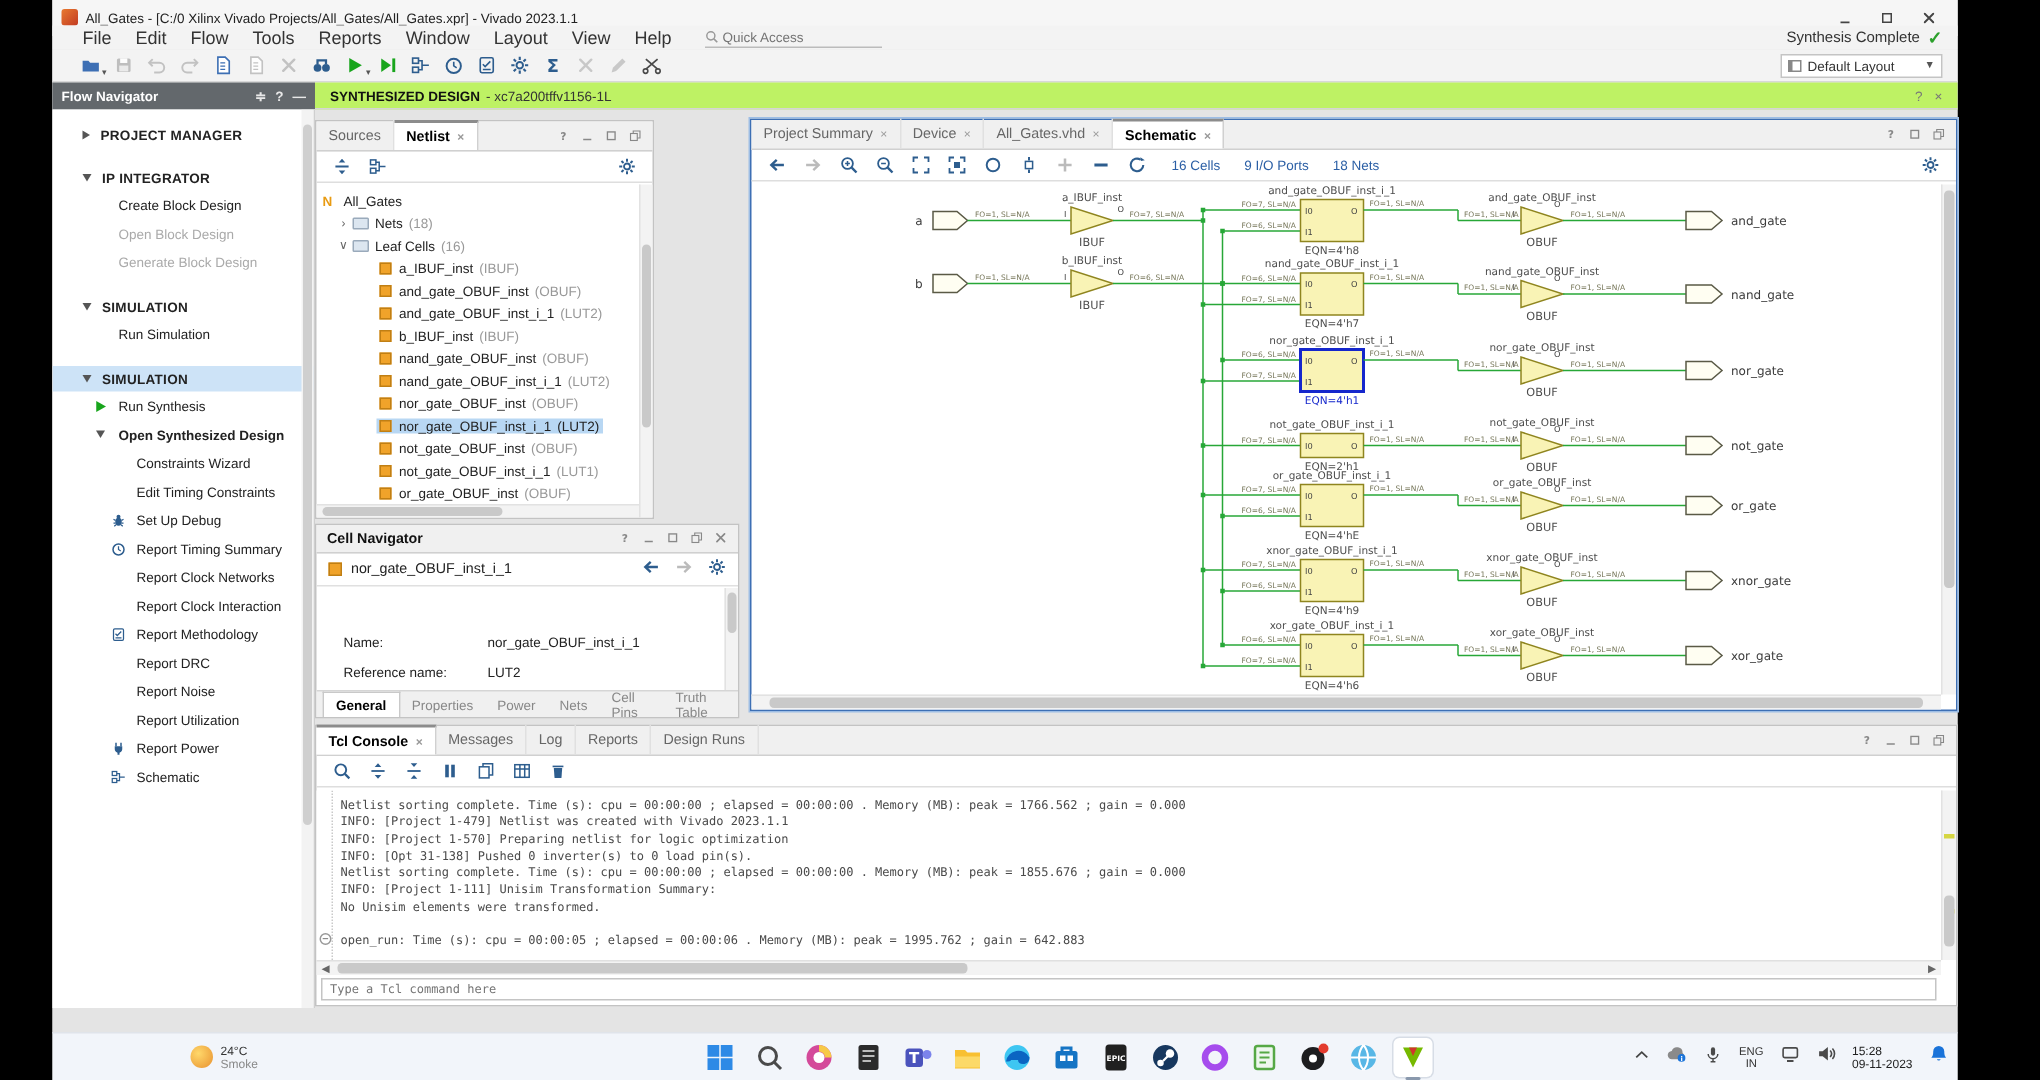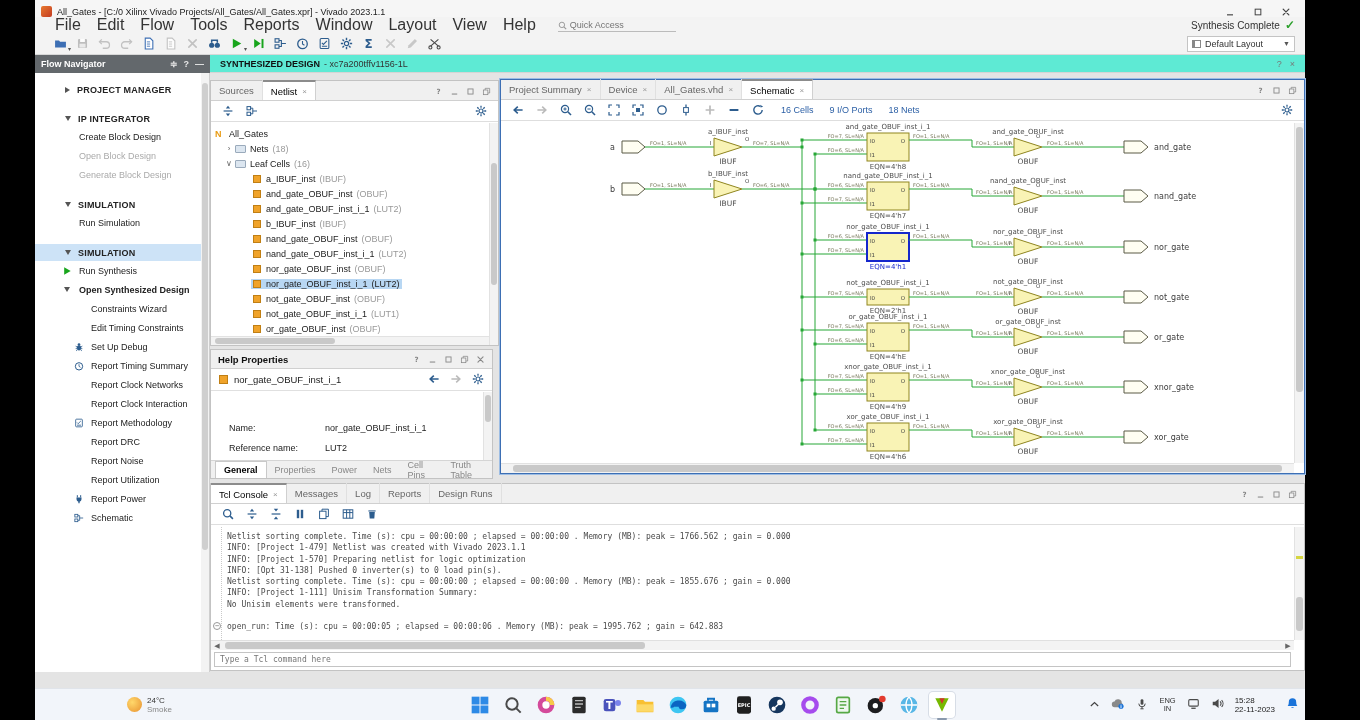--- a/index.html
+++ b/index.html
@@ -8,64 +8,64 @@
   .desktop{position:absolute;left:35px;top:0;width:1270px;height:720px;background:#e8e8e8}
   .vwin{position:absolute;left:0;top:0;width:1270px;height:688px;background:#e4e4e4}
 
   
   .titlebar{position:absolute;top:0;left:0;right:0;height:24px;background:#f6f6f6;display:flex;align-items:center;padding:0 6px;border-bottom:1px solid #ddd}
   .titlebar .title{font-size:9px;color:#222;margin-left:5px}
   .win-controls{margin-left:auto;display:flex;gap:18px;align-items:center;padding-right:8px}
   .win-controls span{cursor:pointer;line-height:0}
   .app-logo{width:11px;height:11px;background:linear-gradient(135deg,#e8792f,#c23b22);border-radius:2px}
   .menubar{position:absolute;top:17px;left:0;right:0;height:16px;background:#f3f3f3;display:flex;align-items:center;padding-left:12px}
-  .menu-item{font-size:16px;color:#333;padding:0 8px;cursor:pointer}
+  .menu-item{font-size:12px;color:#333;padding:0 8px;cursor:pointer}
   .qa{margin-left:14px;width:118px;height:13px;border-bottom:1px solid #bbb;display:flex;align-items:center;gap:3px;color:#999}
   .qa input{border:none;outline:none;background:transparent;font-size:9px;width:90px;color:#666;font-family:"Liberation Sans",sans-serif}
   .synth-status{margin-left:auto;margin-right:10px;font-size:10px;color:#333;display:flex;align-items:center;gap:5px}
   .synth-status .check{color:#2ca02c;font-weight:bold;font-size:12px}
   .toolbar{position:absolute;top:33px;left:0;right:0;height:22px;background:#f3f3f3;border-bottom:1px solid #d8d8d8;display:flex;align-items:center;padding-left:14px}
   .tb-btn{width:22px;height:18px;display:inline-flex;align-items:center;justify-content:center;cursor:pointer;position:relative}
   .tb-btn.dis{opacity:.9;cursor:default}
   .tb-caret{position:absolute;right:0;bottom:1px;font-size:6px;color:#555}
   .layout-select{margin-left:auto;margin-right:10px;width:108px;height:16px;background:#fff;border:1px solid #c4c4c4;display:flex;align-items:center;font-size:9px;color:#333;padding:0 4px;gap:4px;cursor:pointer}
   .layout-select .dd{margin-left:auto;font-size:7px;color:#555}
   .lay-ic{display:inline-block;width:9px;height:8px;border:1px solid #888;border-left-width:3px}
 
   
   .fn-header{position:absolute;top:55px;left:0;width:175px;height:18px;background:#63686c;color:#fff;display:flex;align-items:center;padding:0 6px;font-size:9px;font-weight:bold}
   .fn-hicons{margin-left:auto;display:flex;gap:6px;align-items:center;font-size:9px;color:#e8e8e8}
-  .banner{position:absolute;top:55px;left:175px;right:0;height:18px;background:#5eead4;border-bottom:1px solid #d5d5d5;display:flex;align-items:center;padding:0 10px;font-size:9px}
+  .banner{position:absolute;top:55px;left:175px;right:0;height:18px;background:#bef264;border-bottom:1px solid #d5d5d5;display:flex;align-items:center;padding:0 10px;font-size:9px}
   .banner b{color:#111}
   .banner .part{color:#333;margin-left:4px}
   .banner .bicons{margin-left:auto;display:flex;gap:8px;color:#777;font-size:9px}
 
   
   .flownav{position:absolute;top:73px;left:0;width:175px;bottom:16px;background:#fff;border-right:1px solid #cfcfcf;overflow:hidden;padding-top:8px}
   .fn-scroll{position:absolute;right:0;top:0;bottom:0;width:8px;background:#f3f3f3}
   .fn-scroll .thumb{position:absolute;left:1px;right:1px;top:10px;height:78%;background:#cfcfcf;border-radius:3px}
   .fn-sec{margin-bottom:12px}
-  .fn-sechead{height:17px;display:flex;align-items:center;padding-left:30px;gap:7px;cursor:pointer}
+  .fn-sechead{height:17px;display:flex;align-items:center;padding-left:20px;gap:7px;cursor:pointer}
   .fn-sechead .lbl{font-size:9px;font-weight:bold;color:#222;letter-spacing:.2px}
   .fn-sechead.sel{background:#cde3f7}
   .tri{width:0;height:0;display:inline-block}
   .tri.r{border-top:3.5px solid transparent;border-bottom:3.5px solid transparent;border-left:5px solid #555}
   .tri.d{border-left:3.5px solid transparent;border-right:3.5px solid transparent;border-top:5px solid #555}
   .fn-item{height:19px;display:flex;align-items:center;padding-left:44px;font-size:9px;color:#222;cursor:pointer;position:relative}
   .fn-item .ic{position:absolute;left:26px;width:12px;display:flex;justify-content:center}
   .fn-item.child{padding-left:56px}
   .fn-item.child .ic{left:38px}
   .fn-item.dis{color:#aaa}
   .fn-item.bold{font-weight:bold}
 
   
   .panel{position:absolute;background:#fff;border:1px solid #c3c3c3}
   .ptabs{height:20px;background:#f0f0f0;border-bottom:1px solid #d0d0d0;display:flex;align-items:flex-end}
   .ptab{height:20px;display:flex;align-items:center;padding:0 8px;font-size:9.5px;color:#666;gap:5px;cursor:pointer;border-right:1px solid #e0e0e0}
-  .ptab.active{background:#fff;color:#000;font-weight:normal;border-top:2px solid #8c8c8c;border-right:1px solid #d0d0d0}
+  .ptab.active{background:#fff;color:#000;font-weight:bold;border-top:2px solid #8c8c8c;border-right:1px solid #d0d0d0}
   .ptab .x{color:#999;font-size:8px}
   .picons{margin-left:auto;display:flex;gap:7px;padding-right:7px;align-items:center}
   .ptool{height:21px;border-bottom:1px solid #dedede;display:flex;align-items:center;padding:0 6px;gap:2px}
   .gear-right{margin-left:auto}
 
   
   .ntree{position:absolute;top:42px;left:0;right:9px;bottom:9px;overflow:hidden;padding-top:3px}
   .trow{height:15px;display:flex;align-items:center;font-size:9px;color:#222;white-space:nowrap}
   .trow .chev{width:8px;margin-right:2px;color:#666;font-size:8px;text-align:center}
   .trow .fold{width:11px;height:8px;background:#dce6f0;border:1px solid #9aaabb;margin-right:4px;border-radius:1px}
@@ -431,21 +431,21 @@
               </span>
               <span>Schematic</span>
             </div>
           </div>
         </div>
       <div class="fn-scroll">
           <div class="thumb"></div>
         </div>
     </div>
 
-    <div class="panel" style="left:175px;top:80px;width:289px;height:266px">
+    <div class="panel" style="left:175px;top:80px;width:226px;height:266px">
       <div class="ptabs" id="nl-tabs">
           <span class="ptab">
             <span>Sources</span>
           </span>
           <span class="ptab active">
             <span>Netlist</span>
             <span class="x">×</span>
           </span>
           <span class="picons">
             <span><svg width="9" height="9" viewBox="0 0 12 12">
@@ -582,21 +582,21 @@
       <div class="vscroll" style="top:42px">
           <div class="thumb" style="top:18%;height:55%"></div>
         </div>
       <div class="hscroll">
           <div class="thumb" style="left:4px;width:120px"></div>
         </div>
     </div>
 
     <div class="panel" style="left:175px;top:349px;width:283px;height:130px">
       <div class="ptabs" style="height:19px;align-items:center;padding-left:7px">
-        <b style="font-size:9.5px;color:#111">Help Properties</b>
+        <b style="font-size:9.5px;color:#111">Cell Navigator</b>
         <span class="picons" id="cp-icons">
             <span><svg width="9" height="9" viewBox="0 0 12 12">
                 <text x="6" y="9.6" font-size="9.5" text-anchor="middle" fill="#888" font-weight="bold">?</text>
               </svg></span>
             <span><svg width="9" height="9" viewBox="0 0 12 12">
                 <path d="M2.4 9.4h7.2" stroke="#888" stroke-width="1.4"></path>
               </svg></span>
             <span><svg width="9" height="9" viewBox="0 0 12 12">
                 <rect x="2.6" y="2.6" width="6.8" height="6.8" fill="none" stroke="#888" stroke-width="1.2"></rect>
               </svg></span>
@@ -1256,21 +1256,21 @@
         <span><svg width="13" height="13" viewBox="0 0 12 12">
             <rect x="1.6" y="2.4" width="8.8" height="6" rx="1" fill="none" stroke="#4a4a4a"></rect>
             <path d="M4 10.4h4" stroke="#4a4a4a" stroke-width="1.2"></path>
           </svg></span>
         <span><svg width="13" height="13" viewBox="0 0 12 12">
             <path d="M1.6 4.4h2.2L7 1.8v8.4L3.8 7.6H1.6z" fill="#4a4a4a"></path>
             <path d="M8.4 4a3 3 0 0 1 0 4M9.8 2.8a4.6 4.6 0 0 1 0 6.4" fill="none" stroke="#4a4a4a"></path>
           </svg></span>
         <span class="clockblk">
           <div>15:28</div>
-          <div>22-11-2023</div>
+          <div>09-11-2023</div>
         </span>
         <span><svg width="13" height="13" viewBox="0 0 12 12">
             <path d="M6 1.2a3.4 3.4 0 0 1 3.4 3.4c0 2.6.8 3.4 1.2 3.8H1.4c.4-.4 1.2-1.2 1.2-3.8A3.4 3.4 0 0 1 6 1.2z" fill="#1a73d9"></path>
             <path d="M4.8 9.4a1.3 1.3 0 0 0 2.4 0z" fill="#1a73d9"></path>
           </svg></span>
       </span>
   </div>
 </div>
 
 </body></html>

